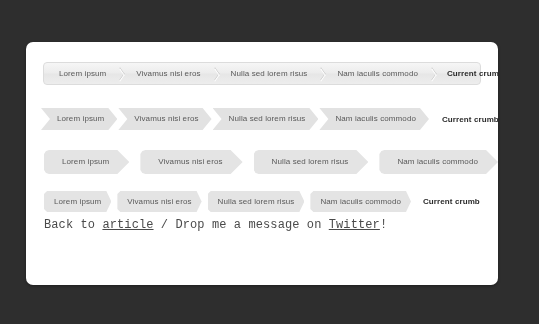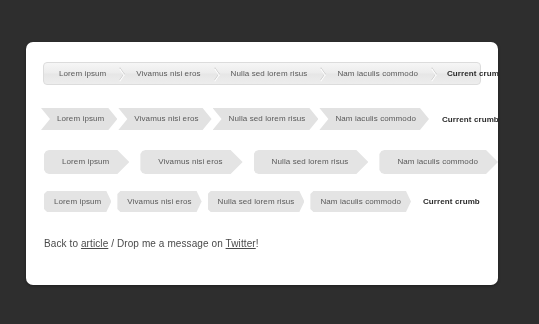--- a/index.html
+++ b/index.html
@@ -177,25 +177,26 @@
     clip-path: polygon(0 3px, 3px 0, calc(100% - 5px) 0, 100% 50%, calc(100% - 5px) 100%, 3px 100%, 0 calc(100% - 3px));
   }
   #row4 .r4-current {
     margin-left: 6px;
   }
 
   
   #footer {
     position: absolute;
     left: 18px;
-    top: 196px;
-    font-size: 10px;
+    top: 176px;
+    font-size: 12px;
     color: #4a4a4a;
     letter-spacing: 0.1px;
     white-space: nowrap;
+    font-family: Liberation Mono, monospace;
   }
   #footer a,
   #footer .lnk {
     color: #4a4a4a;
     text-decoration: underline;
   }
 </style>
 </head>
 <body>
 

